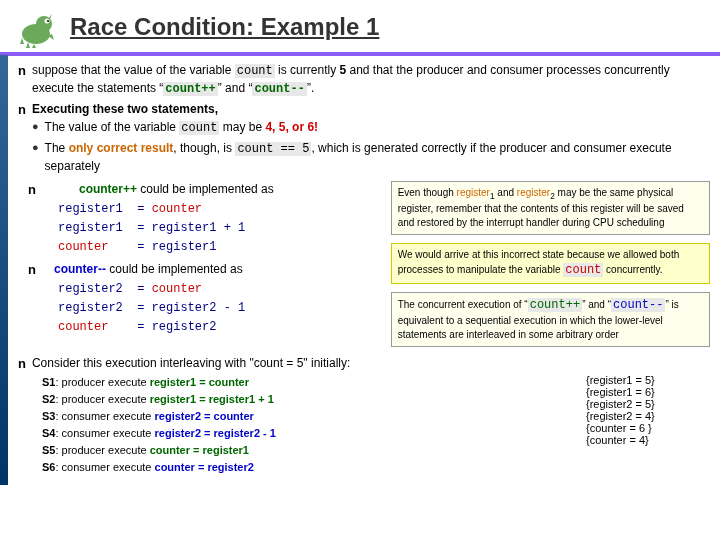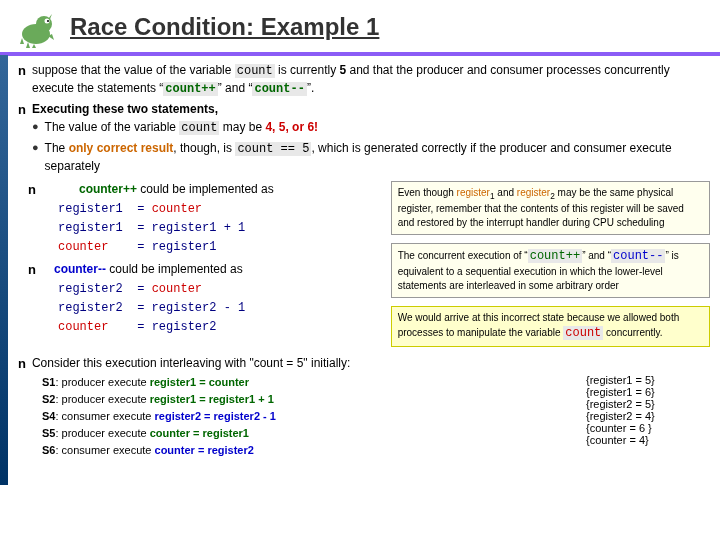--- a/index.html
+++ b/index.html
@@ -200,42 +200,45 @@
           <div>register2&nbsp;&nbsp;= register2 - 1</div>
           <div><span style="color:#cc0000;">counter</span>&nbsp;&nbsp;&nbsp;&nbsp;= register2</div>
         </div>
 
       </div>
 
       <div style="flex:1; display:flex; flex-direction:column; gap:4px;">
         <div class="info-box">
           Even though <span style="color:#cc6600;">register</span><sub>1</sub> and <span style="color:#cc6600;">register</span><sub>2</sub> may be the same physical register, remember that the contents of this register will be saved and restored by the interrupt handler during CPU scheduling
         </div>
+        <div class="info-box info-box-yellow">
+          We would arrive at this incorrect state because we allowed both processes to manipulate the variable <span class="text-code" style="color:#cc0000;">count</span> concurrently.
+        </div>
         <div class="info-box">
           The concurrent execution of “<span class="text-code" style="color:#006600;">count++</span>” and “<span class="text-code" style="color:#0000cc;">count--</span>” is equivalent to a sequential execution in which the lower-level statements are interleaved in some arbitrary order
-        </div>
-        <div class="info-box info-box-yellow">
-          We would arrive at this incorrect state because we allowed both processes to manipulate the variable <span class="text-code" style="color:#cc0000;">count</span> concurrently.
         </div>
       </div>
     </div>
 
     <div class="consider-section">
       <div class="bullet-item" style="margin-bottom:2px;">
         <span class="bullet-sq">n</span>
         <span class="text-normal">Consider this execution interleaving with "count = 5" initially:</span>
       </div>
       <div style="display:flex; margin-left:24px;">
 
         <div style="flex:1;">
           <div class="s-row">
             <strong>S1</strong>: producer execute <strong style="color:#006600;">register1 = counter</strong>
           </div>
           <div class="s-row">
             <strong>S2</strong>: producer execute <strong style="color:#006600;">register1 = register1 + 1</strong>
+          </div>
+          <div class="s-row">
+            <strong>S3</strong>: consumer execute <strong style="color:#0000cc;">register2 = counter</strong>
           </div>
           <div class="s-row">
             <strong>S4</strong>: consumer execute <strong style="color:#0000cc;">register2 = register2 - 1</strong>
           </div>
           <div class="s-row">
             <strong>S5</strong>: producer execute <strong style="color:#006600;">counter = register1</strong>
           </div>
           <div class="s-row">
             <strong>S6</strong>: consumer execute <strong style="color:#0000cc;">counter = register2</strong>
           </div>

